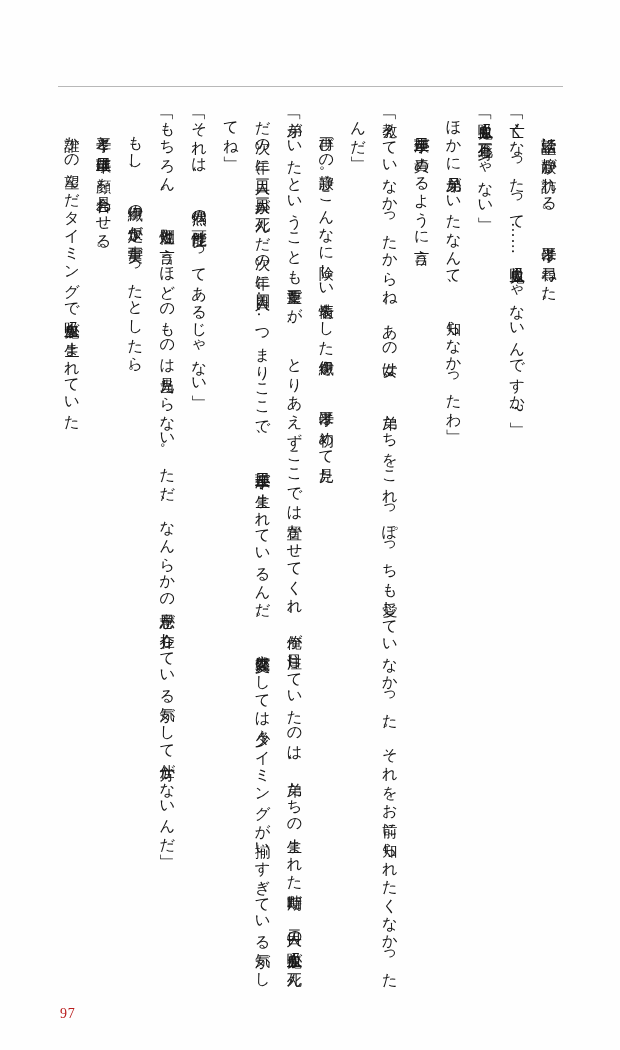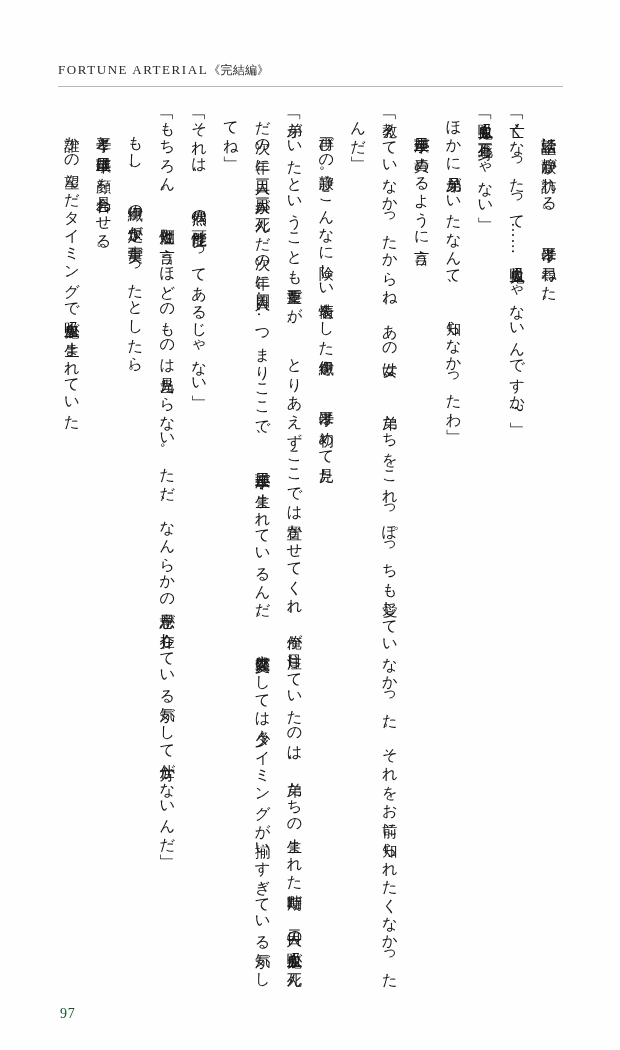--- a/index.html
+++ b/index.html
@@ -75,32 +75,29 @@
     text-indent: 0;
   }
 
   
   .folio {
     position: absolute;
     bottom: 28px;
     left: 60px;
     font-size: 14px;
     letter-spacing: 0.05em;
-    color: #14532d;
+    color: #b91c1c;
     font-family: "Liberation Serif", "DejaVu Serif", serif;
   }
 </style>
 </head>
 <body>
 
 <div class="page">
 
-  <div class="header">
-    <span class="title-main">FORTUNE ARTERIAL</span><span class="title-sub">《完結編》</span>
-  </div>
   <div class="header-rule"></div>
 
   <div class="body-text">
     <p>談話室に静寂が訪れる。　孝平は尋ねた。</p>
     <p class="noindent">「亡くなったって……吸血鬼じゃないんですか?」</p>
     <p class="noindent">「吸血鬼も不死身じゃない」</p>
     <p class="noindent">ほかに兄弟がいたなんて、　知らなかったわ」</p>
     <p>瑛里華が責めるように言う。</p>
     <p class="noindent">「教えていなかったからね。あの女は、　弟たちをこれっぽっちも愛していなかった。それをお前に知られたくなかったんだ」</p>
     <p>再びの静寂。こんなに険しい表情をした伊織を、　孝平は初めて見た。</p>

